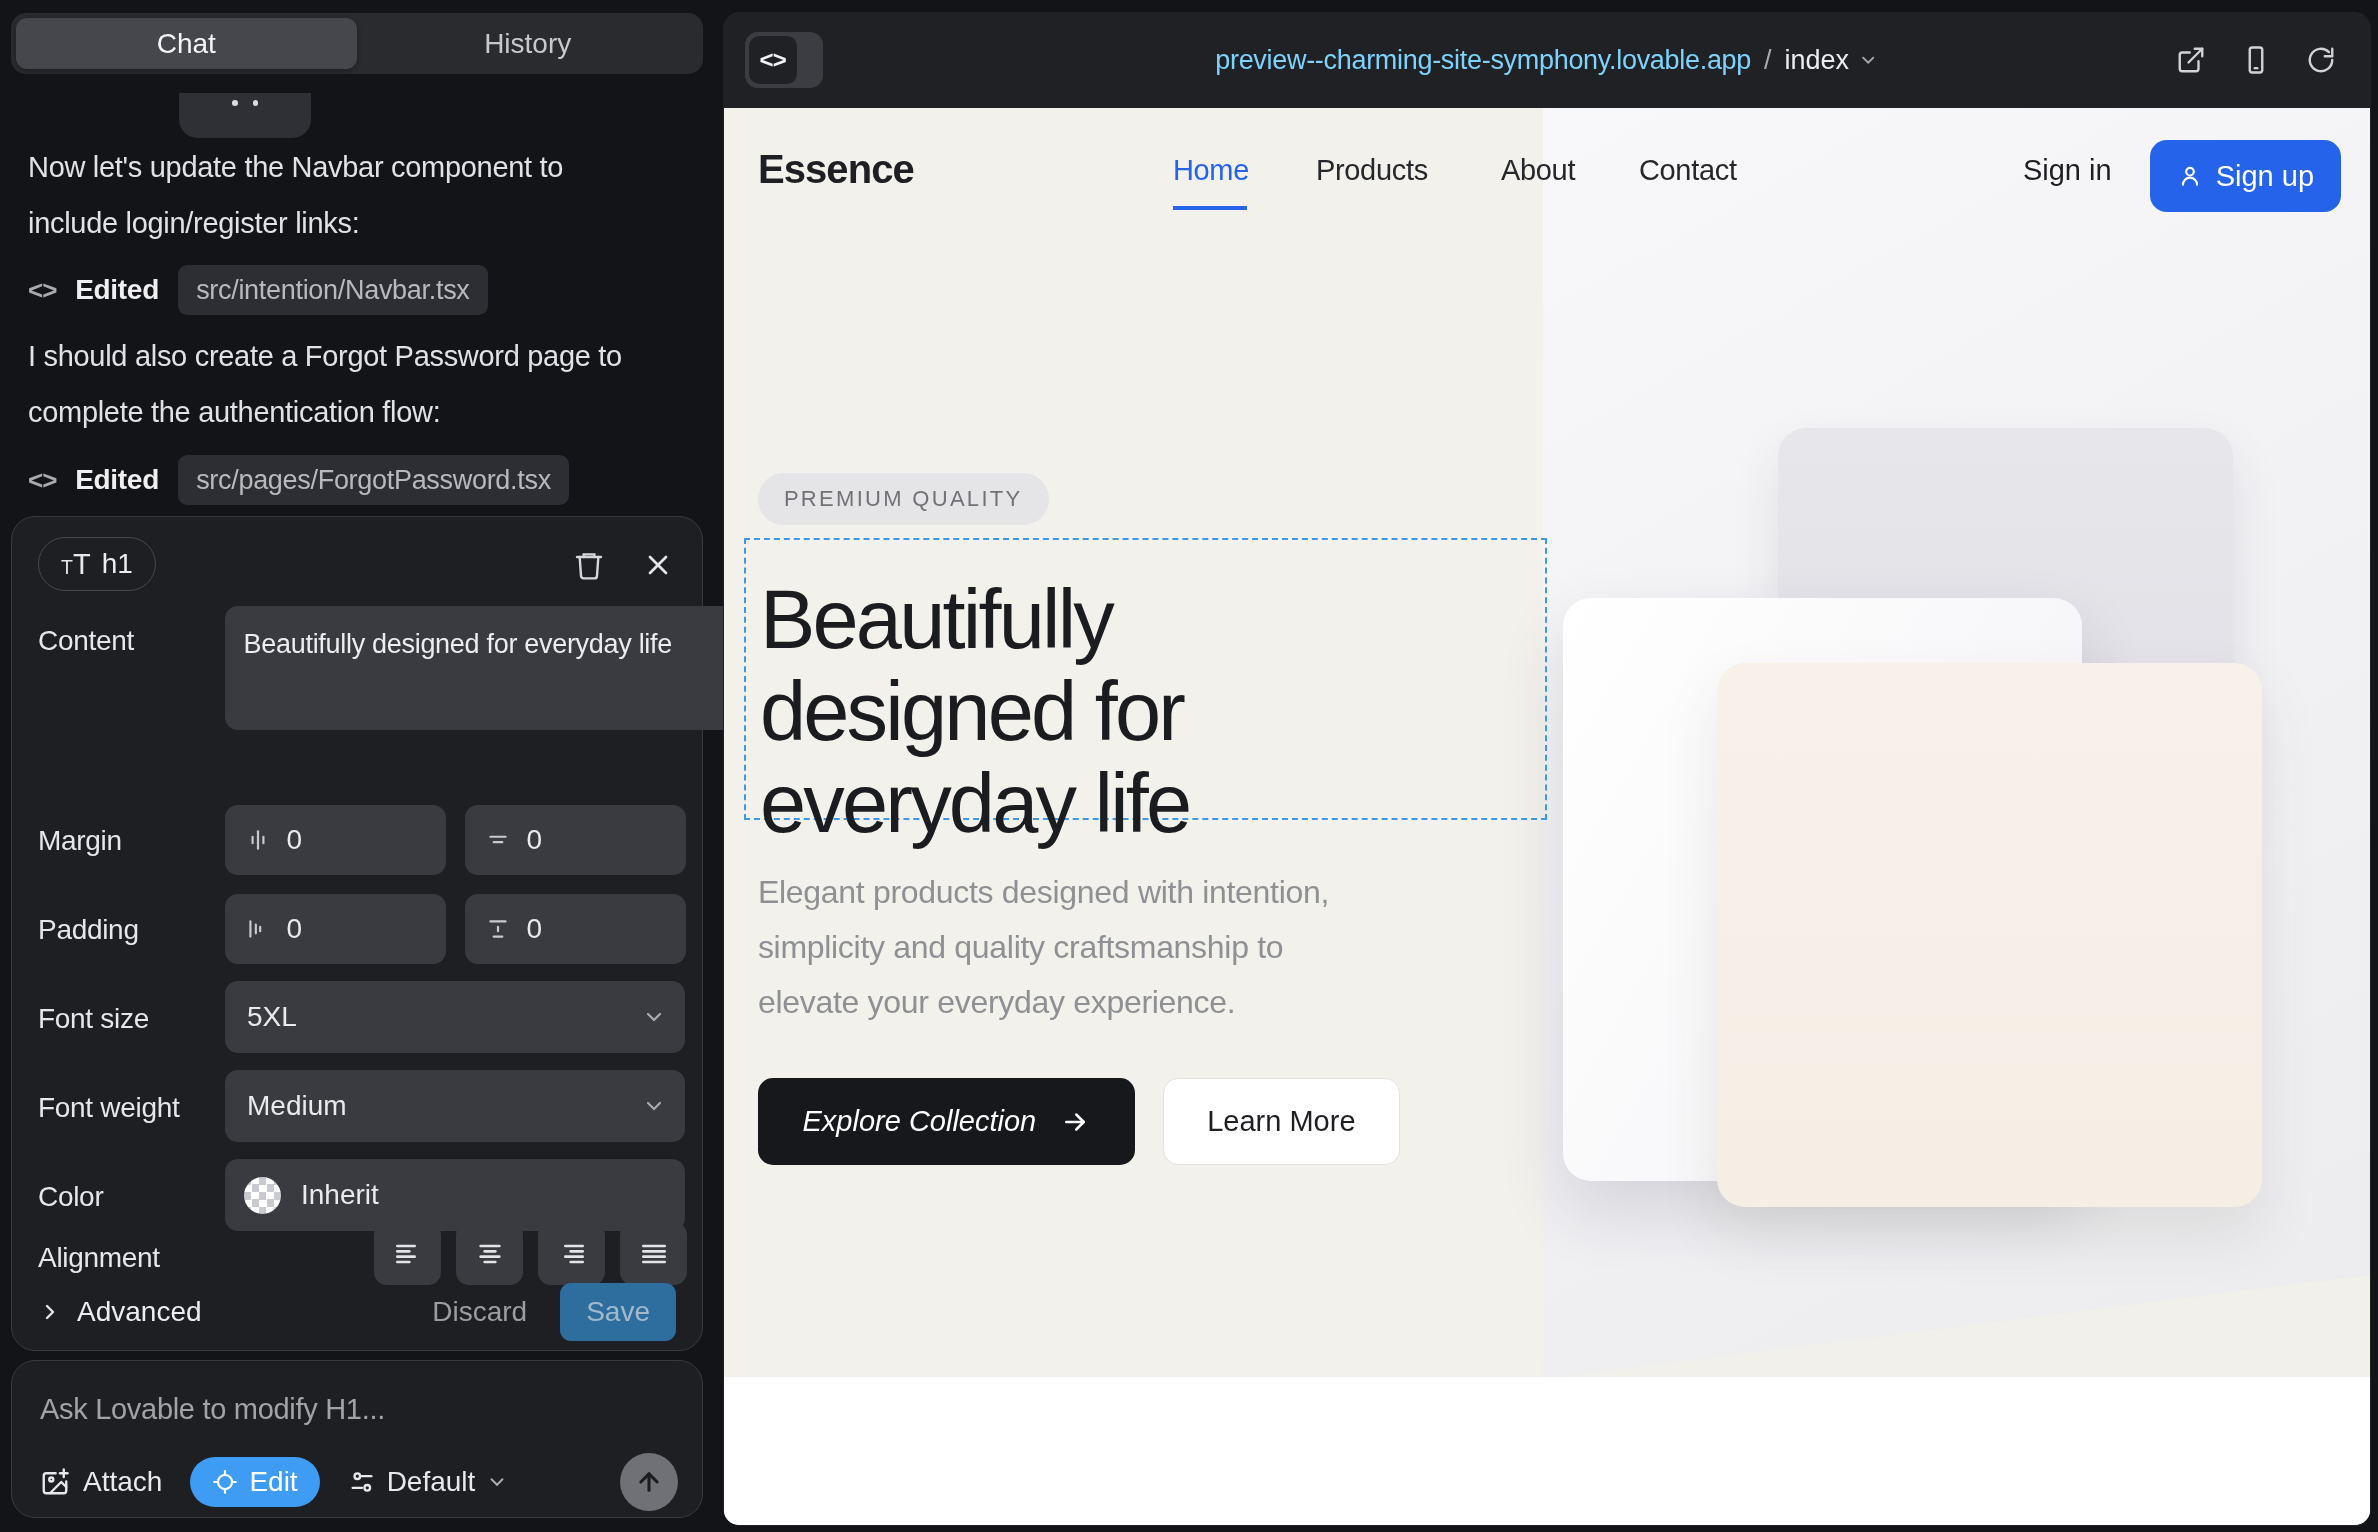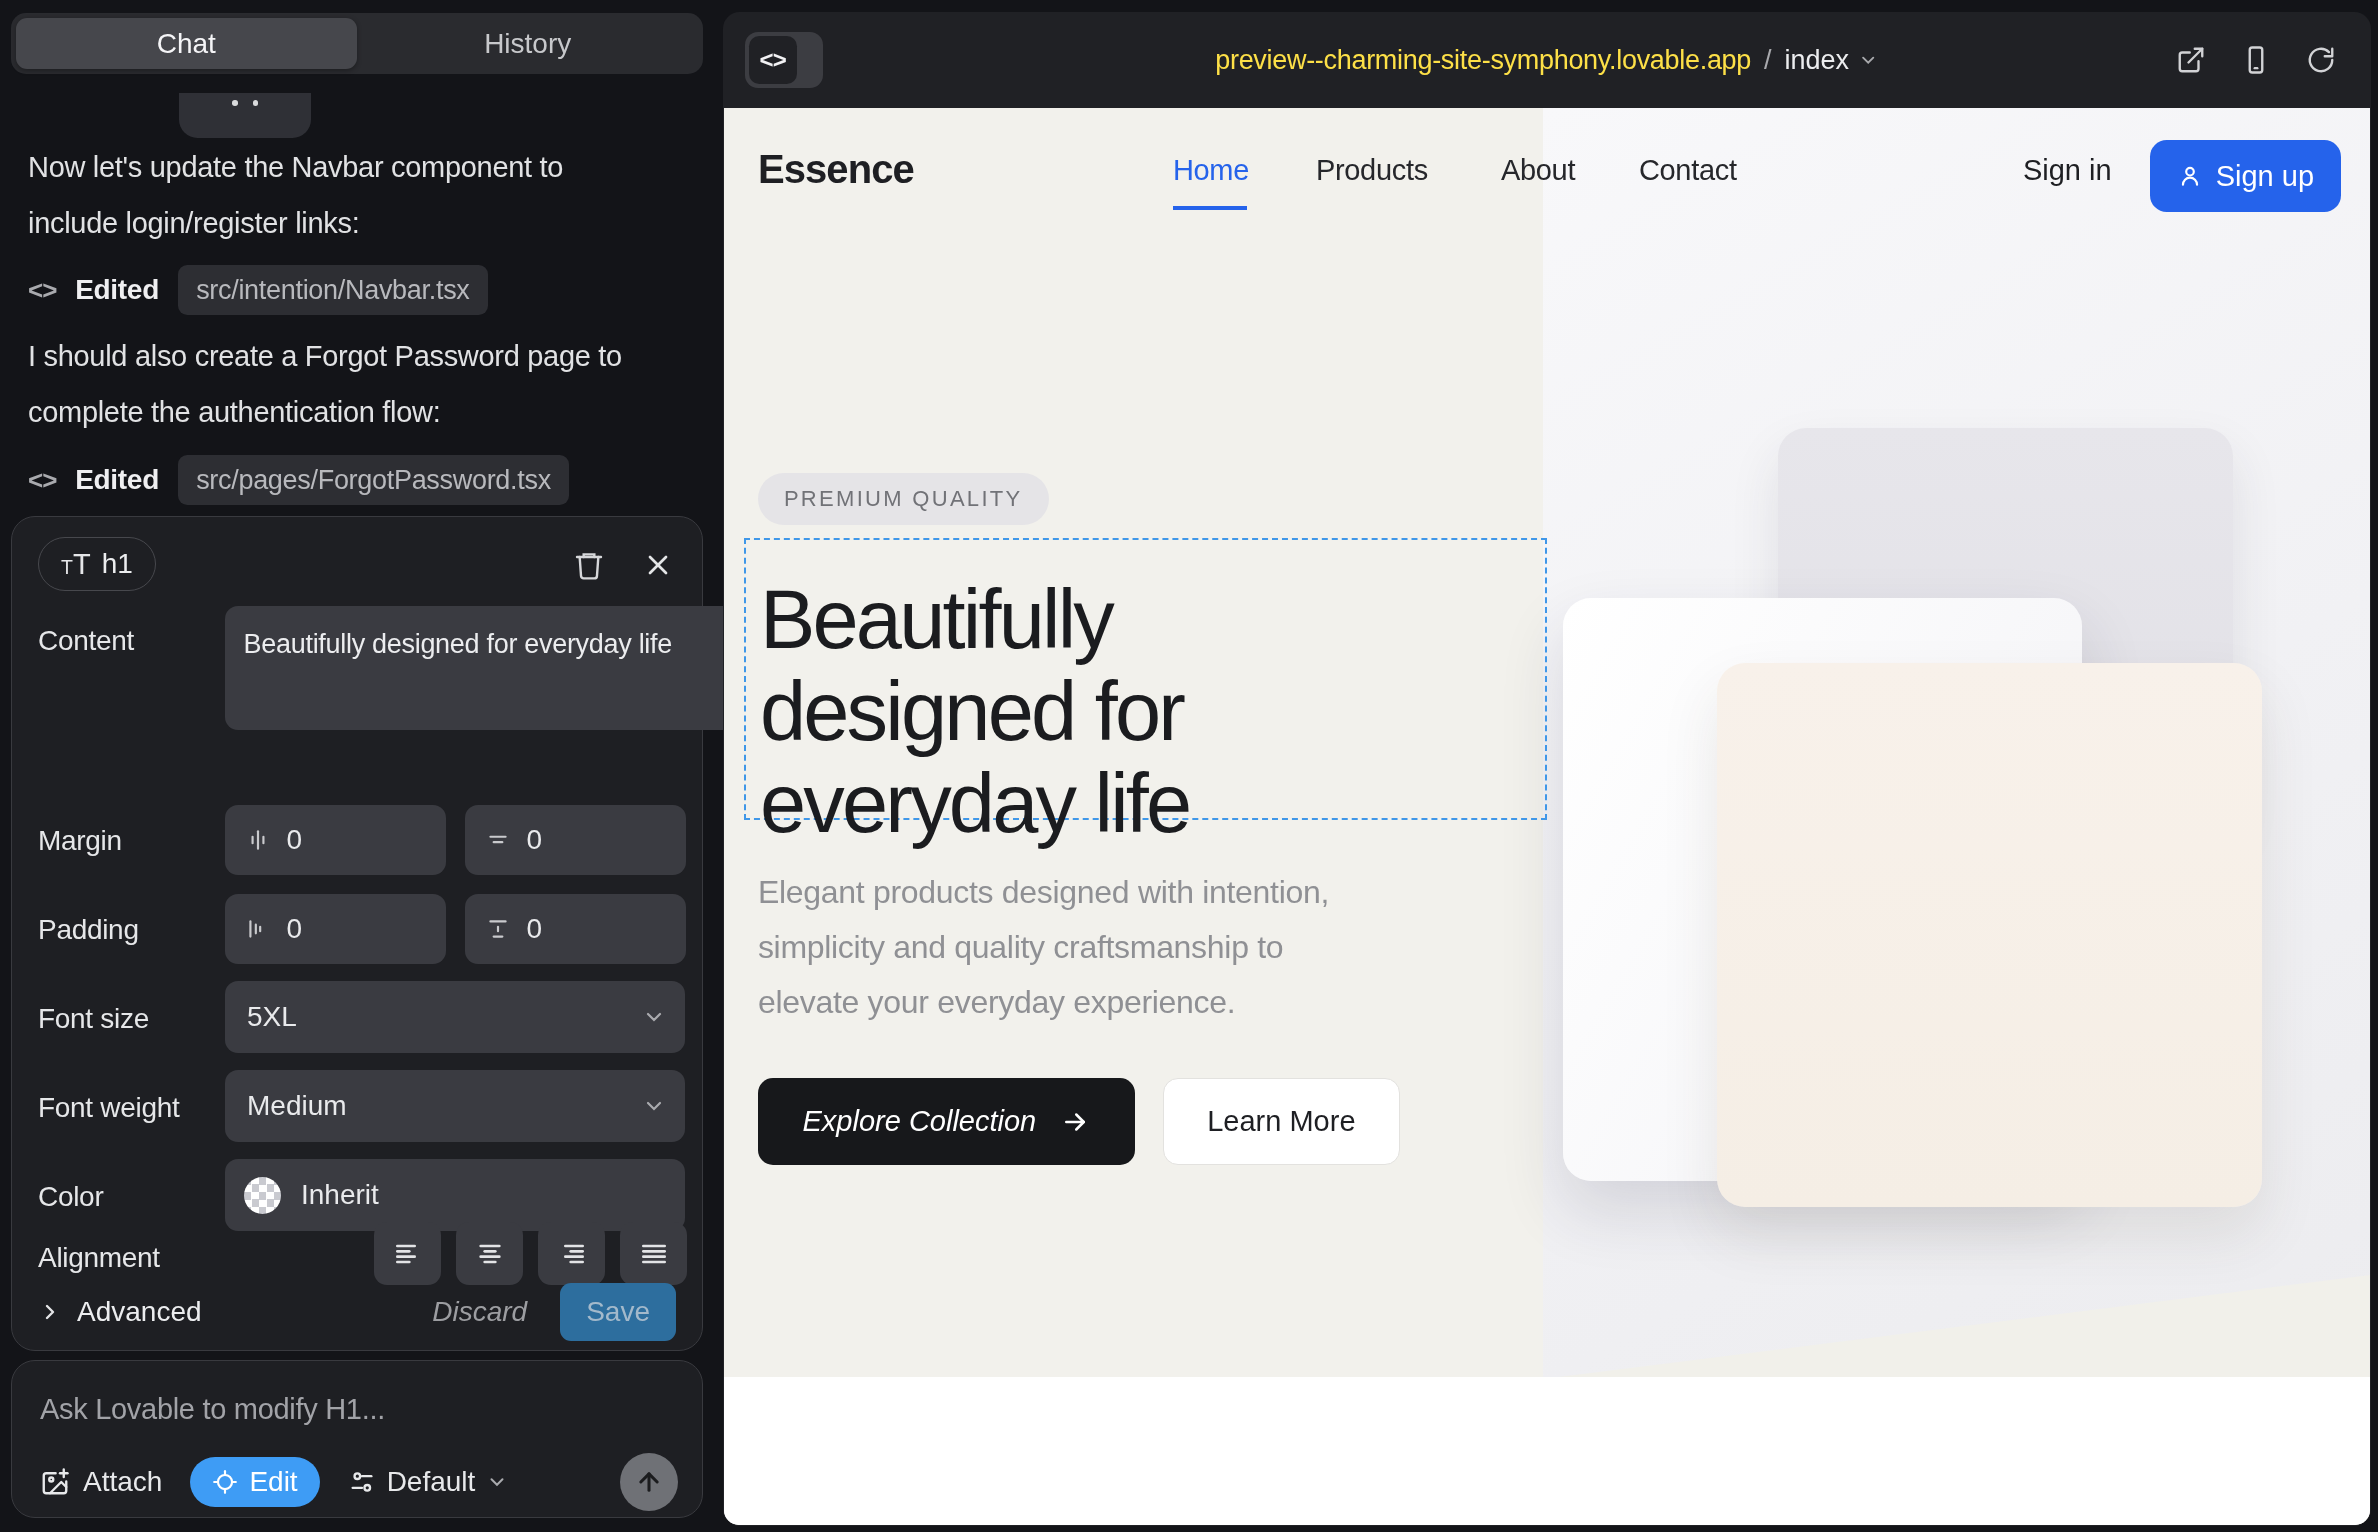--- a/index.html
+++ b/index.html
@@ -43,21 +43,21 @@
   .fld.h1f { left:213px; width:221px; } .fld.h2f { left:453px; width:221px; }
   .fld .chev { margin-left:auto; margin-right:18.6px; }
   .content-field { left:213px; top:89px; width:548px; height:124px; padding:15px 18.6px; line-height:46px;
                    font-size:27px; color:#ECEDEF; background:#3A3B41; border-radius:13px; letter-spacing:-0.3px;}
   .swatch { width:37px; height:37px; border-radius:50%; margin:0 20.4px 0 18.6px;
             background:repeating-conic-gradient(#FFFFFF 0% 25%, #C9CAD0 0% 50%); background-size:15px 15px; }
   .align-btn { width:67px; height:63px; background:#3A3B41; border-radius:13px;
                display:flex; align-items:center; justify-content:center; cursor:pointer; }
   .advanced-row { left:26px; right:26px; top:766px; height:58px; display:flex; align-items:center; }
   .adv-label { color:#ECEDEF; font-size:28px; margin-left:15px; }
-  .discard { margin-left:auto; color:#9C9DA1; font-size:28px; margin-right:33px; cursor:pointer;font-style:italic; }
+  .discard { margin-left:auto; color:#9C9DA1; font-size:28px; margin-right:33px; cursor:pointer; }
   .save-btn { background:#2D6E9E; color:#A3B9CB; font-size:28px; border-radius:11px; padding:13px 26px; cursor:pointer; }
 
   
   .prompt { left:11px; top:1360px; width:692px; height:158px; background:#1E1F23;
             border:1.9px solid #393A3F; border-radius:24px; }
   .placeholder { left:28px; top:32px; font-size:29px; color:#A2A3A8; letter-spacing:-0.3px; }
   .prompt-row { left:28px; right:24px; bottom:8px; height:54px; display:flex; align-items:center; gap:28px;justify-content:flex-end; }
   .attach { display:flex; align-items:center; gap:13px; color:#E8E9EB; font-size:28px; cursor:pointer; }
   .edit-pill { display:flex; align-items:center; gap:11px; background:#3E9CF5; color:#FFFFFF;
                border-radius:927px; padding:9.3px 22px; font-size:28px; cursor:pointer; }
@@ -66,21 +66,21 @@
               display:flex; align-items:center; justify-content:center; cursor:pointer; }
 
   
   .frame { left:723px; top:12px; width:1648px; height:1514px; background:#202125; border-radius:16.7px; }
   .toggle { left:22px; top:20.4px; width:78px; height:56px; background:#3C3D42; border-radius:13px; cursor:pointer; }
   .toggle .knob { position:absolute; left:3.7px; top:3.7px; width:48px; height:48px; background:#202125;
                   border-radius:10.2px; display:flex; align-items:center; justify-content:center;
                   color:#F2F2F4; font-size:24px; letter-spacing:-0.9px; font-weight:600; }
   .urlbar { left:0; right:0; top:0; height:96px; display:flex; align-items:center; justify-content:center;
             gap:9.3px; font-size:27px; cursor:pointer; }
-  .url-domain { color:#fde047; letter-spacing:-0.3px; }
+  .url-domain { color:#7dd3fc; letter-spacing:-0.3px; }
   .url-sep { color:#A8A9AD; margin:0 3.7px; }
   .url-page { color:#ECEDEF; }
   .frame-actions { right:35px; top:0; height:96px; display:flex; align-items:center; gap:35px; }
 
   
   .content { left:0.9px; top:96px; width:1646px; height:1417px; background:#F2F1EC;
              border-radius:0 0 15px 15px; overflow:hidden; }
   .right-panel { left:819px; top:0; width:827px; height:1271px;
                  background:linear-gradient(150deg,#F8F8FA 0%,#F1F1F4 55%,#ECECEF 100%); }
   .right-panel .wedge { position:absolute; left:0; bottom:0; width:100%; height:121px; background:#F1F0EA;

